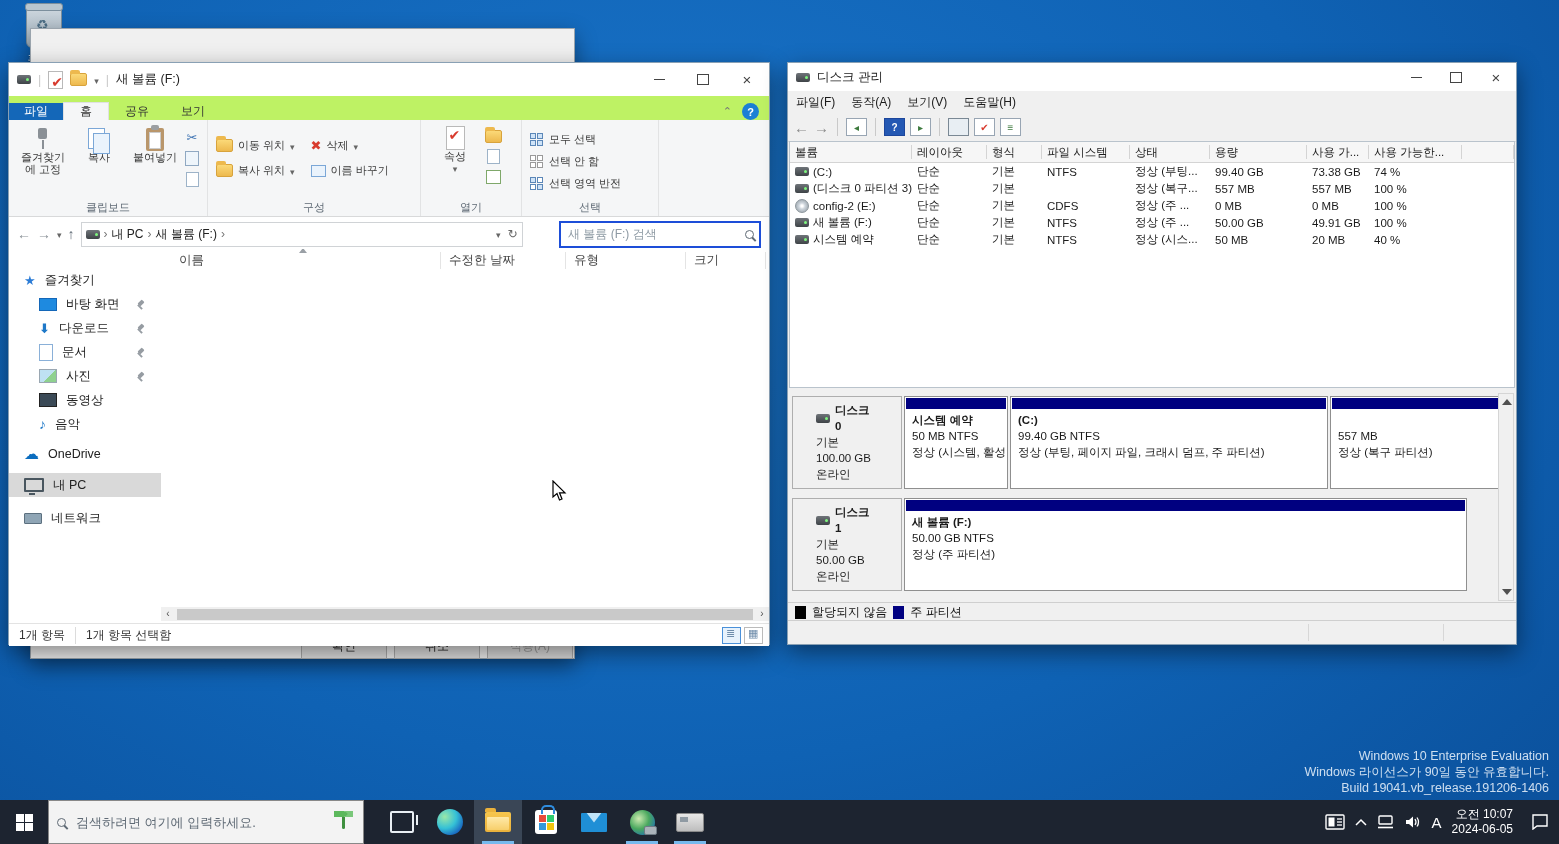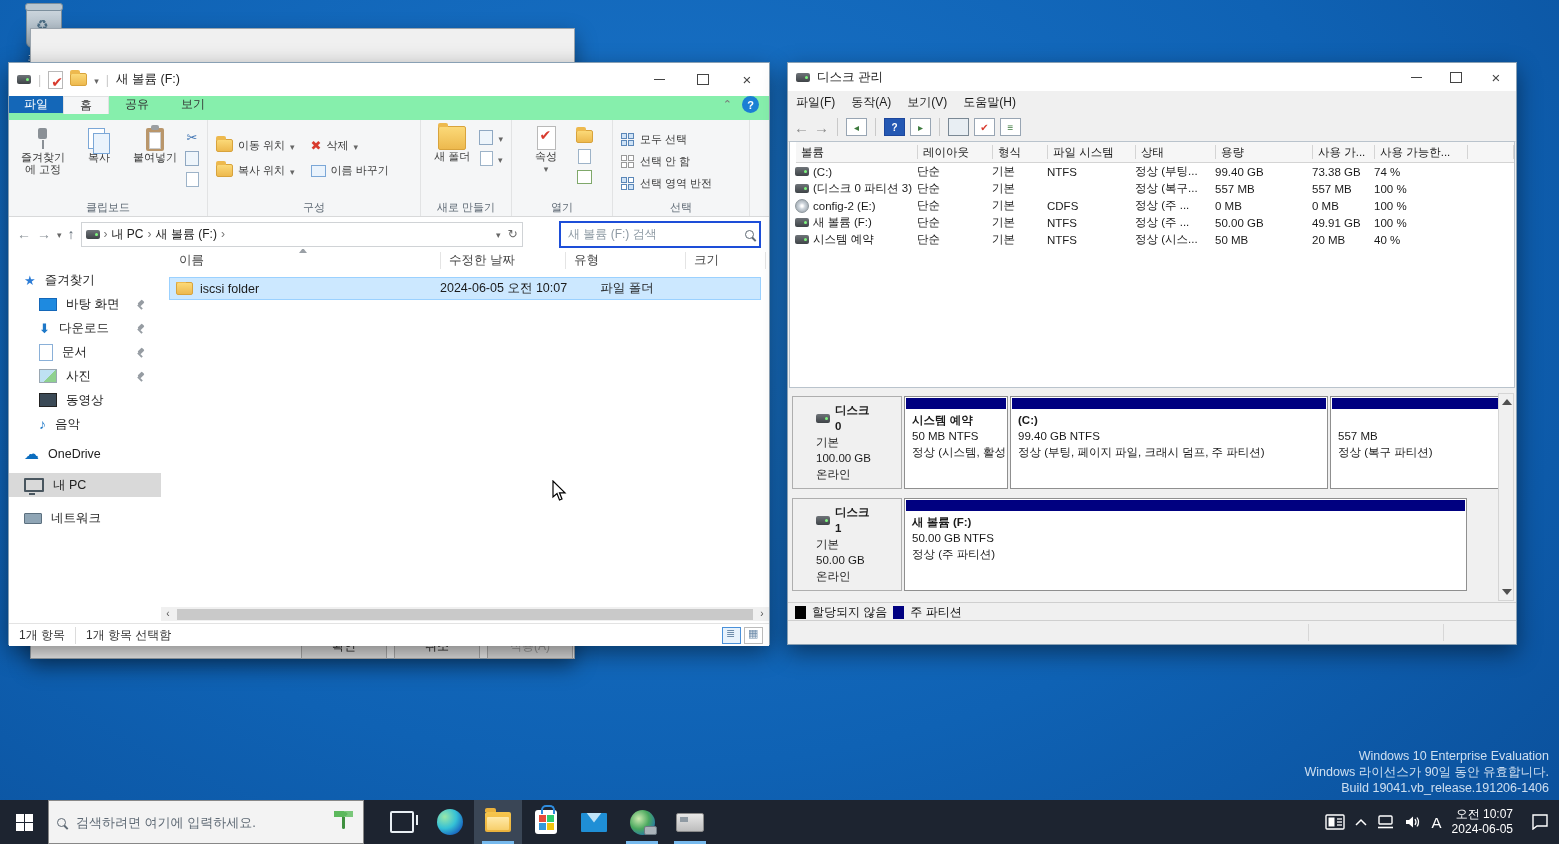--- a/index.html
+++ b/index.html
@@ -31,21 +31,21 @@
   .dlg-close{margin-left:auto;font-size:15px;color:#555;}
   .dlg-btn{position:absolute;height:26px;width:86px;background:#e1e1e1;border:1px solid #adadad;font-size:12px;color:#1b1b1b;font-family:inherit;}
   .dlg-btn.disabled{color:#9b9b9b;background:#dcdcdc;}
 
   
   #explorer{left:8px;top:62px;width:762px;height:583px;z-index:3;}
   .ex-titlebar{position:absolute;top:0;left:0;right:0;height:33px;display:flex;align-items:center;background:#fff;}
   .qat{display:flex;align-items:center;gap:7px;padding-left:8px;font-size:12.5px;color:#222;}
   .qat .sep{color:#c9c9c9;}
   .win-controls{margin-left:auto;display:flex;height:100%;}
-  .ex-tabs{position:absolute;top:33px;left:0;right:0;height:24px;display:flex;align-items:flex-start;background:#86efac;font-size:12px;}
+  .ex-tabs{position:absolute;top:33px;left:0;right:0;height:24px;display:flex;align-items:flex-end;background:#bef264;font-size:12px;}
   .tab{padding:0 16px;display:flex;align-items:center;color:#333;}
   .tab.file{background:#1467b8;color:#fff;padding:0 15px;}
   .tab.active{background:#f5f6f7;border:1px solid #e0e1e2;border-bottom:none;}
   .tabs-right{margin-left:auto;display:flex;align-items:center;gap:10px;padding-right:10px;}
   .rib-collapse{color:#777;font-size:11px;}
   .help-circle{width:17px;height:17px;border-radius:50%;background:#1b7fd4;color:#fff;display:flex;align-items:center;justify-content:center;font-size:11px;font-weight:bold;}
   .ex-ribbon{position:absolute;top:57px;left:0;right:0;height:96px;background:#f5f6f7;border-bottom:1px solid #d8d9da;display:flex;}
   .rg{position:relative;padding:4px 8px 16px;border-right:1px solid #e2e3e4;display:flex;gap:4px;}
   .rg-label{position:absolute;bottom:1px;left:0;right:0;text-align:center;color:#5f6a75;font-size:11px;}
   .rbig{width:52px;display:flex;flex-direction:column;align-items:center;text-align:center;font-size:11px;color:#3b3b3b;line-height:12px;gap:0;padding-top:2px;}
@@ -147,21 +147,21 @@
   .dm-menu span{padding:0 8px;}
   .dm-toolbar{position:absolute;top:50px;left:0;right:0;height:28px;display:flex;align-items:center;gap:5px;padding-left:6px;border-bottom:1px solid #dcdcdc;background:#f0f0f0;}
   .t-sep{width:1px;height:18px;background:#c9c9c9;margin:0 3px;}
   .t-arrow{color:#8a8a8a;font-size:15px;font-weight:bold;}
   .t-ico{width:19px;height:16px;border:1px solid #98a5b3;background:#fff;position:relative;font-size:10px;display:flex;align-items:center;justify-content:center;color:#3d7a3d;}
   .t-ico.help{background:#2458b3;border-color:#1c469c;color:#fff;font-weight:bold;}
   .t-ico.scr{border-color:#7a8894;background:#e8eef3;color:#356;}
   .t-ico.chk{color:#d83b2e;}
   .dm-list{position:absolute;top:78px;left:1px;right:1px;height:247px;background:#fff;border:1px solid #b9c3cc;box-sizing:border-box;font-size:11.5px;}
   .dm-grid{display:grid;grid-template-columns:122px 75px 55px 88px 80px 97px 62px 93px 1fr;align-items:center;}
-  .dm-grid.head{height:20px;background:#f6f6f6;border-bottom:1px solid #d4d4d4;color:#1b1b1b;margin-left:6px;}
+  .dm-grid.head{height:20px;background:#f6f6f6;border-bottom:1px solid #d4d4d4;color:#1b1b1b;}
   .dm-grid.head > div{border-right:1px solid #d4d4d4;height:14px;display:flex;align-items:center;padding-left:5px;overflow:hidden;white-space:nowrap;}
   .dm-grid.row{height:17px;color:#1b1b1b;}
   .dm-grid.row > div{padding-left:5px;overflow:hidden;white-space:nowrap;display:flex;align-items:center;gap:4px;}
   .drive{width:16px;height:10px;background:linear-gradient(#6f7479,#3e4347);border-radius:2px;position:relative;flex:none;}
   .drive::after{content:"";position:absolute;right:2px;top:3px;width:3px;height:3px;border-radius:50%;background:#7ef77e;}
   .drive.mini{width:14px;height:9px;}
   .cd-ico{width:12px;height:12px;border-radius:50%;background:radial-gradient(circle,#fff 1px,#cfd6dd 3px,#aab3ba 6px);border:1px solid #8d969c;flex:none;}
   .disk-row{position:absolute;left:4px;}
   .dlabel{position:absolute;left:0;top:0;width:110px;height:100%;background:#f0f0f0;border:1px solid #aeaeae;padding:5px 23px;box-sizing:border-box;font-size:11.5px;line-height:16px;color:#1b1b1b;}
   .dl-top{display:flex;gap:5px;align-items:center;font-weight:bold;}
@@ -313,37 +313,20 @@
           <span class="dd-caret"></span>
         </span>
         <span class="rrow">
           <span class="g-rename"></span>
           <span>이름 바꾸기</span>
         </span>
       </div>
       <div class="rg-label">구성</div>
     </div>
 
-    <div class="rg" style="width:74px;">
-      <div class="rbig">
-        <span class="folder" style="width:26px;height:22px;"></span>
-        <span>새 폴더</span>
-      </div>
-      <div class="rsmall-col">
-        <span class="rrow">
-            <span class="mini-box"></span>
-            <span class="dd-caret"></span>
-          </span>
-        <span class="rrow">
-            <span class="mini-doc"></span>
-            <span class="dd-caret"></span>
-          </span>
-      </div>
-      <div class="rg-label">새로 만들기</div>
-    </div>
 
     <div class="rg" style="width:84px;">
       <div class="rbig">
         <span class="props-ico"></span>
         <span>속성</span>
         <span class="dd-caret"></span>
       </div>
       <div class="rsmall-col">
         <span class="folder small"></span>
         <span class="mini-doc"></span>
@@ -460,28 +443,20 @@
   <div class="ex-files">
     <div class="f-head">
       <span class="hc c-name">
           <span>이름</span>
           <span class="sort-up"></span>
         </span>
       <span class="hc c-date">수정한 날짜</span>
       <span class="hc c-type">유형</span>
       <span class="hc c-size">크기</span>
     </div>
-    <div class="f-row">
-      <span class="cell f-name">
-        <span class="folder small"></span>
-        <span>iscsi folder</span>
-      </span>
-      <span class="cell f-date">2024-06-05 오전 10:07</span>
-      <span class="cell f-type">파일 폴더</span>
-    </div>
   </div>
 
   <div class="ex-hscroll">
     <span class="hs-arrow">‹</span>
     <span class="hs-thumb"></span>
     <span class="hs-arrow">›</span>
   </div>
 
   <div class="ex-status">
     <span class="st-seg">1개 항목</span>

